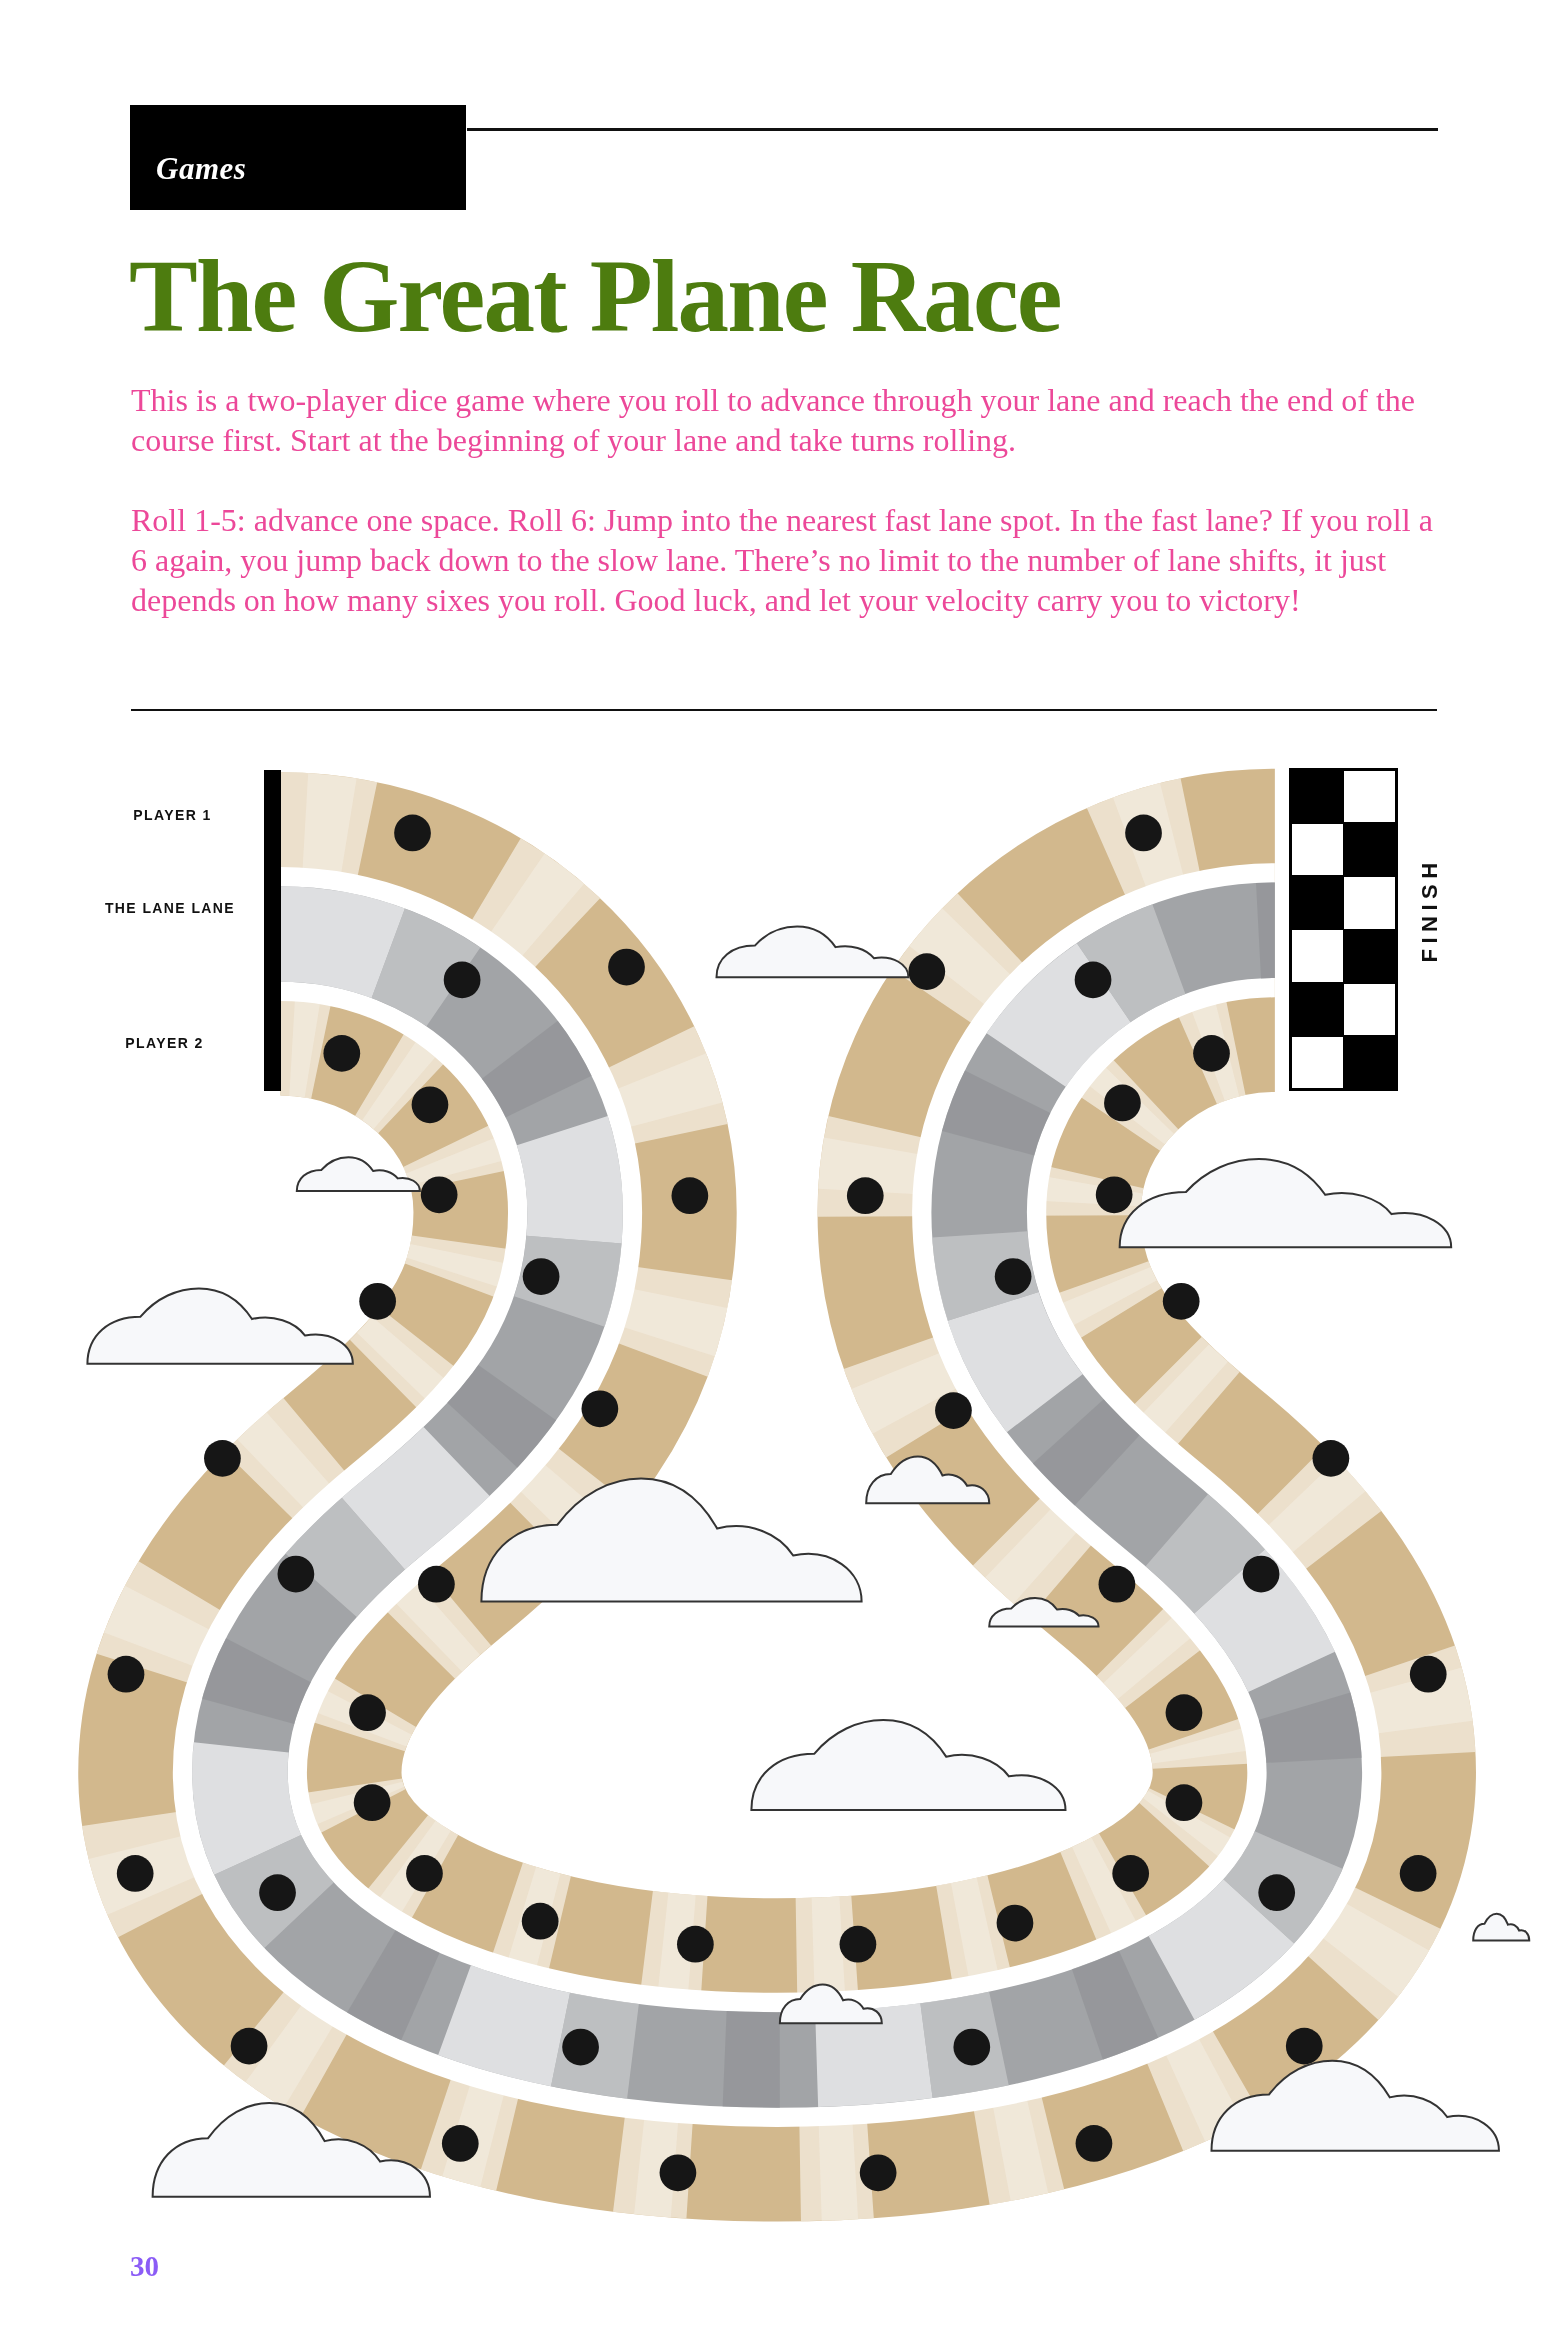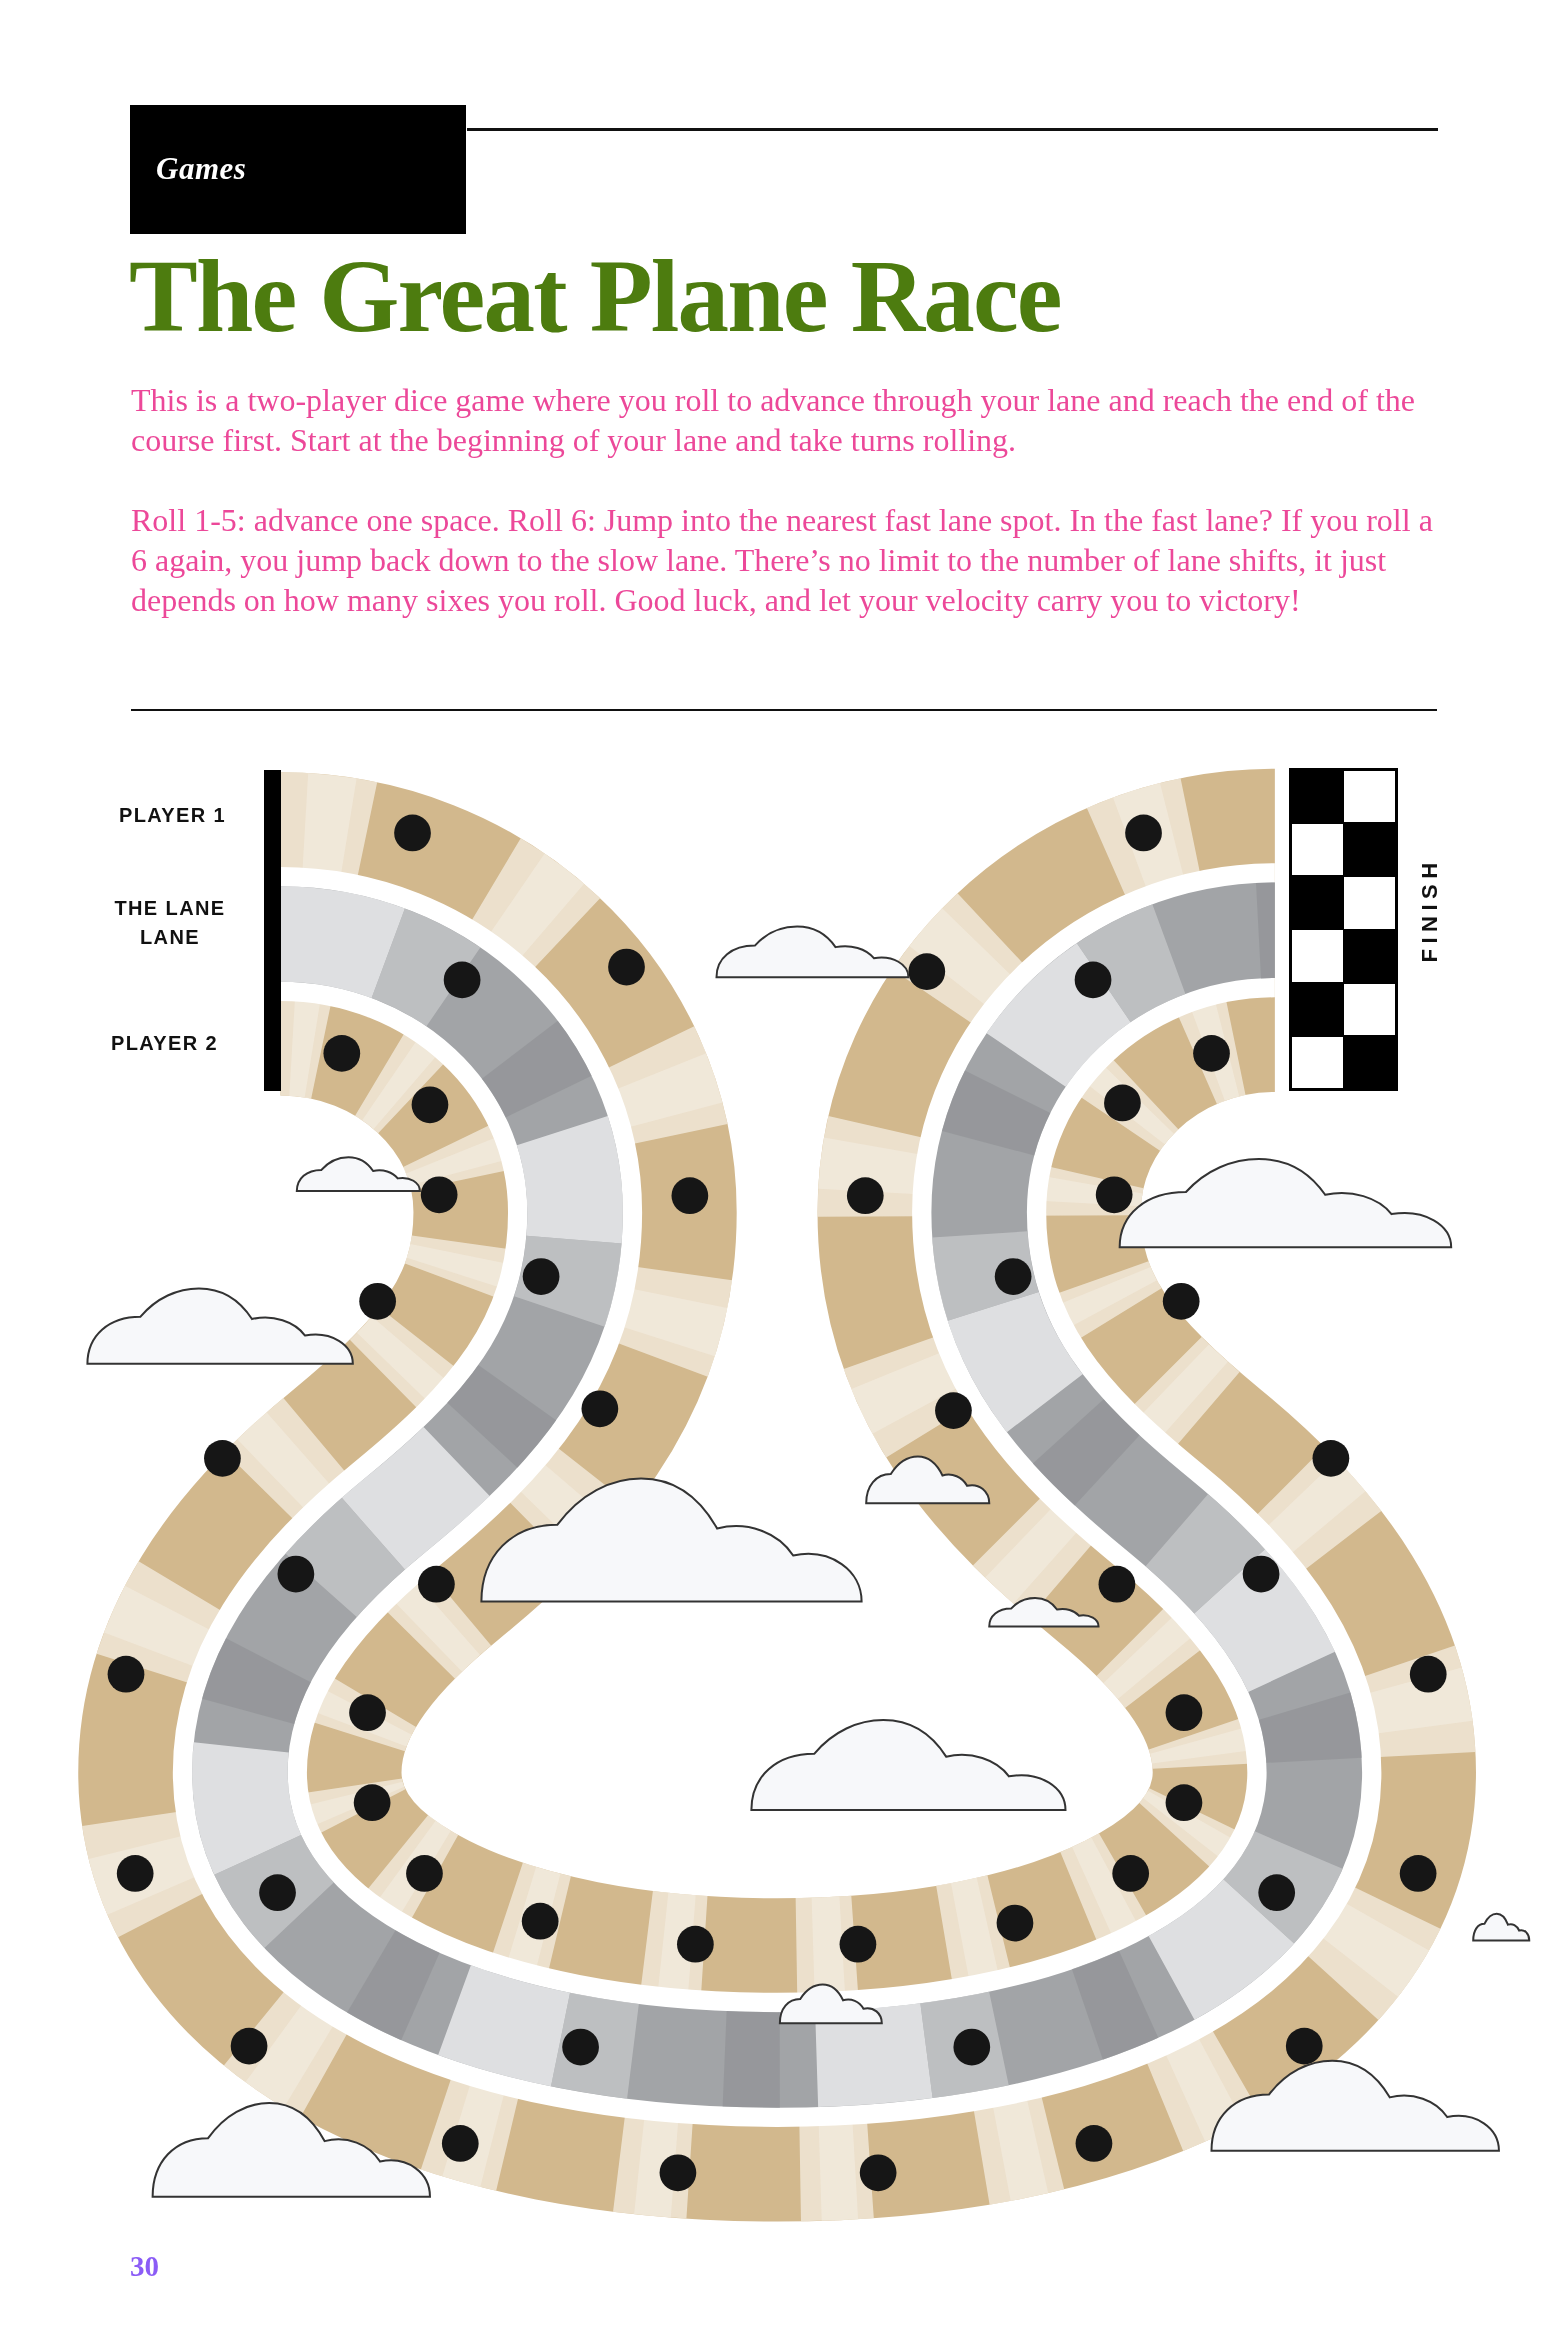--- a/index.html
+++ b/index.html
@@ -1,26 +1,26 @@
 <!DOCTYPE html>
 <html style="font-size:14.7px"><head>
 <meta charset="utf-8">
 <style>
   html, body { margin: 0; padding: 0; background: #ffffff; }
   body { width: 1568px; height: 2351px; position: relative; overflow: hidden; font-family: "DejaVu Serif", serif; color: #111; }
-  .section-tag { position: absolute; left: 130px; top: 105px; width: 336px; height: 129px; background: #000; }
+  .section-tag { position: absolute; left: 130px; top: 105px; width: 336px; height: 105px; background: #000; }
   .section-tag span { position: absolute; left: 26px; top: 46px; color: #fff; font-family: "Liberation Serif", serif; font-style: italic; font-weight: bold; font-size: 31px; letter-spacing: 0.5px; }
   .top-rule { position: absolute; left: 467px; top: 128px; width: 971px; height: 2.8px; background: #111; }
   .title { position: absolute; left: 129px; top: 241px; margin: 0; font-family: "Liberation Serif", serif; font-weight: bold; font-size: 103px; line-height: 110px; letter-spacing: -1.8px; color: #4d7c0f; white-space: nowrap; }
   .body-text { position: absolute; left: 131px; width: 1313px; font-family: "Liberation Serif", serif; font-size: 32px; line-height: 40px; color: #ec4899; margin: 0; }
   .p1 { top: 380px; }
   .p2 { top: 500px; }
   .bottom-rule { position: absolute; left: 131px; top: 709px; width: 1306px; height: 1.8px; background: #111; }
   .board { position: absolute; left: 0; top: 0; }
-  .label { position: absolute; font-family: "Liberation Sans", sans-serif; font-weight: bold; font-size: 20px; letter-spacing: 1.4px; color: #111; text-align: center; line-height: 29px; }
+  .label { position: absolute; font-family: "Liberation Sans", sans-serif; font-weight: bold; font-size: 14px; letter-spacing: 1.4px; color: #111; text-align: center; line-height: 29px; }
   .label-p1 { left: 108px; top: 801px; width: 129px; }
   .label-fast { left: 92px; top: 894px; width: 156px; }
   .label-p2 { left: 98px; top: 1029px; width: 133px; }
   .start-bar { position: absolute; left: 264px; top: 770px; width: 16.5px; height: 321px; background: #000; }
   .finish-flag { position: absolute; left: 1289px; top: 768px; width: 109px; height: 323px; box-sizing: border-box; border: 3.7px solid #000; display: grid; grid-template-columns: 1fr 1fr; grid-template-rows: repeat(6, 1fr); background: #000; gap: 1.8px; }
   .finish-flag div { background: #fff; }
   .finish-flag div.b { background: #000; }
   .finish-label { position: absolute; left: 1393px; top: 913px; width: 73px; transform: rotate(-90deg); transform-origin: center; font-family: "Liberation Sans", sans-serif; font-weight: bold; font-size: 22px; letter-spacing: 5.5px; text-align: center; color: #111; }
   .page-number { position: absolute; left: 130px; top: 2250px; font-family: "Liberation Serif", serif; font-weight: bold; font-size: 29px; color: #8b5cf6; }
 </style>

